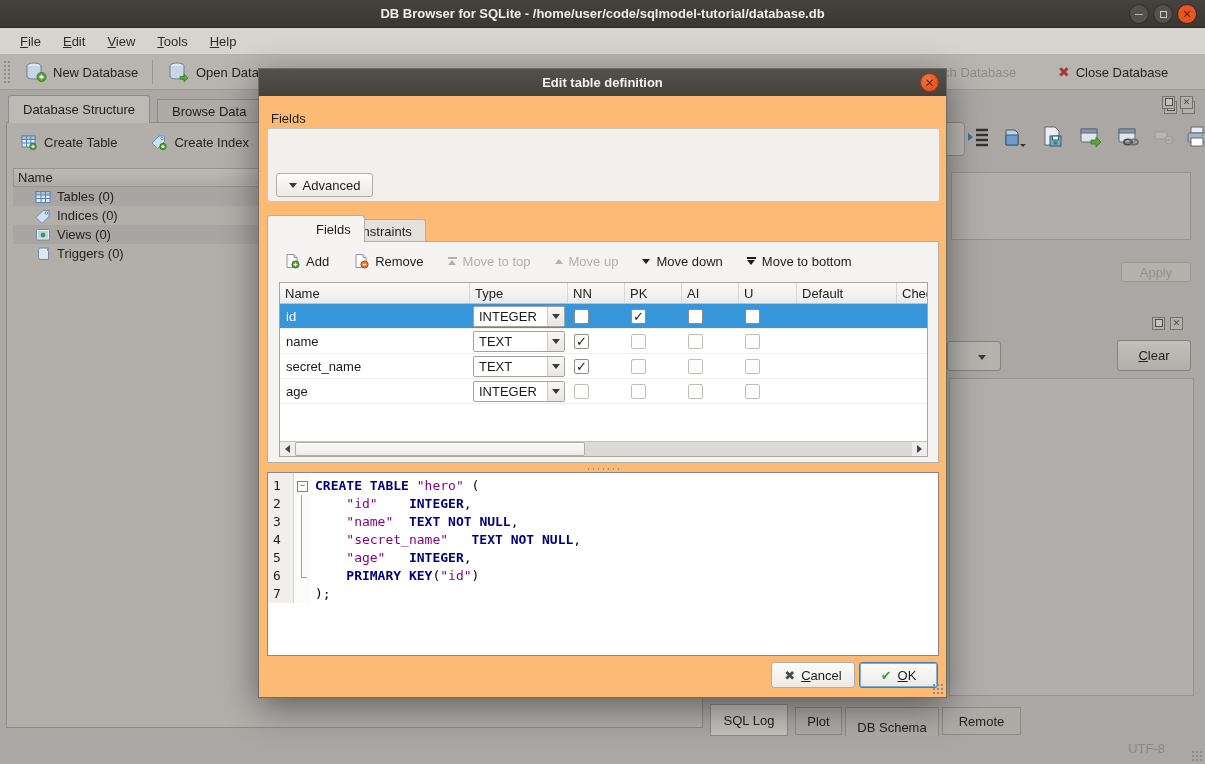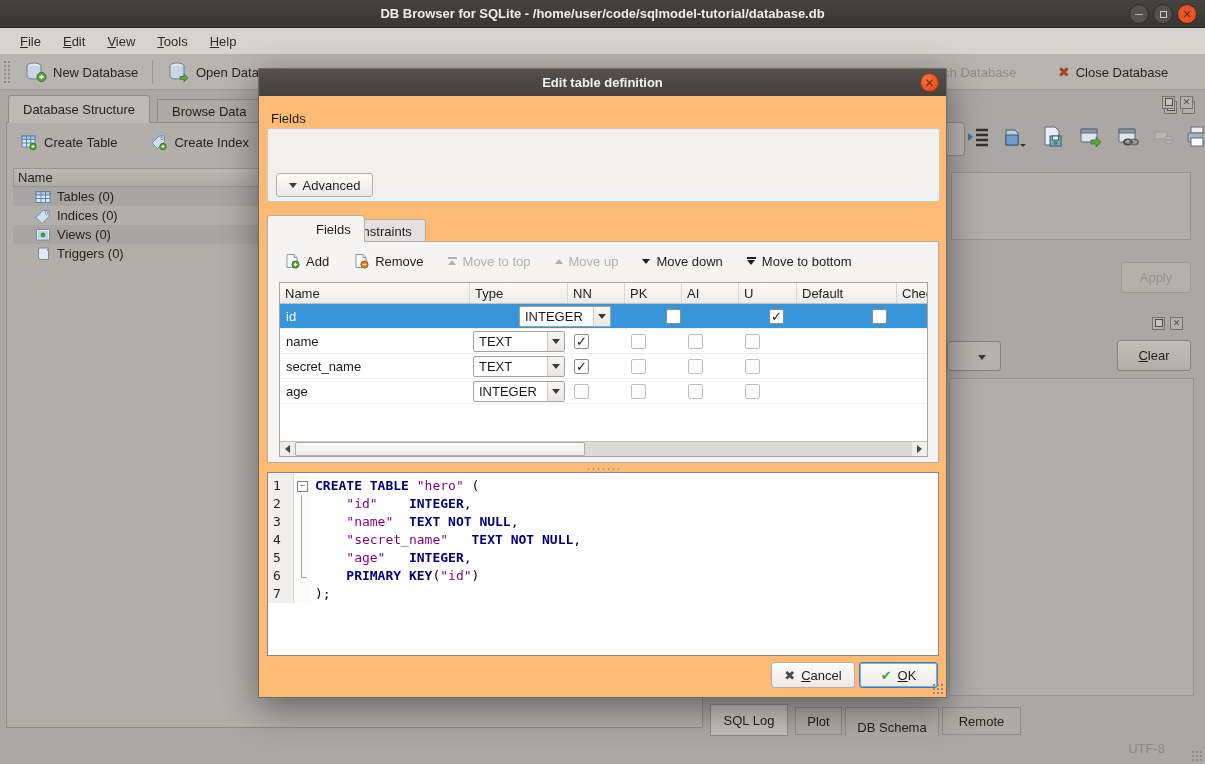--- a/index.html
+++ b/index.html
@@ -102,21 +102,21 @@
   .dtab.inactive{height:23px;background:#e3e0dd;}
   .fields-panel{position:absolute;left:8px;top:172px;width:672px;height:222px;border:1px solid #b2afab;background:#f6f4f2;}
   .fp-toolbar{position:absolute;left:8px;top:8px;display:flex;align-items:center;gap:8px;}
   .fp-btn{display:flex;align-items:center;gap:6px;padding:3px 8px;color:#1f1d1a;white-space:nowrap;}
   .fp-btn.disabled{color:#b3b0ac;}
   
   .grid{position:absolute;left:11px;top:40px;width:649px;height:175px;border:1px solid #a9a6a2;background:#fff;overflow:hidden;}
   .grid-header{display:flex;height:21px;background:linear-gradient(#fbfaf9,#ecebe8);border-bottom:1px solid #c4c1bd;}
   .gh-cell{display:flex;align-items:center;padding-left:5px;border-right:1px solid #d9d7d4;color:#24211e;flex:none;}
   .grid-row{display:flex;height:25px;align-items:center;border-bottom:1px solid #f1efec;background:#fff;flex:none;}
-  .grid-row.selected{background:var(--accent);gap:46px;}
+  .grid-row.selected{background:var(--accent);}
   .gc{flex:none;display:flex;align-items:center;height:100%;}
   .gc-name{padding-left:6px;color:#1a1a1a;}
   .grid-row.selected .gc-name{color:#fff;}
   .combo{width:92px;height:21px;background:#fff;border:1px solid #a5a29e;border-radius:2px;
     display:flex;align-items:center;margin-left:3px;}
   .combo .ctext{flex:1;padding-left:5px;color:#1a1a1a;}
   .combo .carr{width:17px;height:100%;border-left:1px solid #ccc9c5;display:flex;align-items:center;justify-content:center;background:linear-gradient(#f7f6f5,#e9e7e4);}
   .cb{width:15px;height:15px;background:#fdfdfd;border:1px solid #c1beba;border-radius:2px;margin-left:6px;
     display:flex;align-items:center;justify-content:center;}
   .grid-row.selected .cb{border-color:#8f8c88;background:#fff;}
@@ -345,21 +345,21 @@
 </span>
 <span class="ricon" style="left:1184px;">
   <svg viewBox="0 0 26 26" width="26" height="26">
       <rect x="7" y="3" width="12" height="6" fill="#e9eef4" stroke="#5c6b7a"></rect>
       <rect x="4" y="9" width="18" height="9" rx="1.5" fill="#a9b4c0" stroke="#5c6b7a"></rect>
       <rect x="7" y="14" width="12" height="8" fill="#fff" stroke="#5c6b7a"></rect>
       <circle cx="18.5" cy="11.5" r="1" fill="#57a639"></circle>
     </svg>
 </span>
 <div class="ta-dim" style="left:951px;top:172px;width:240px;height:68px;"></div>
-<div class="btn-dim" style="left:1121px;top:262px;width:70px;height:31px;">
+<div class="btn-dim" style="left:1121px;top:262px;width:70px;height:20px;">
   <span>Apply</span>
 </div>
 <div class="dockbtns" style="right:22px;top:317px;">
   <div class="dockbtn float"></div>
   <div class="dockbtn">✕</div>
 </div>
 <div class="combo-sliver">
     <span class="arr"></span>
   </div>
 <div class="btn-live" style="left:1117px;top:340px;width:74px;height:31px;">

